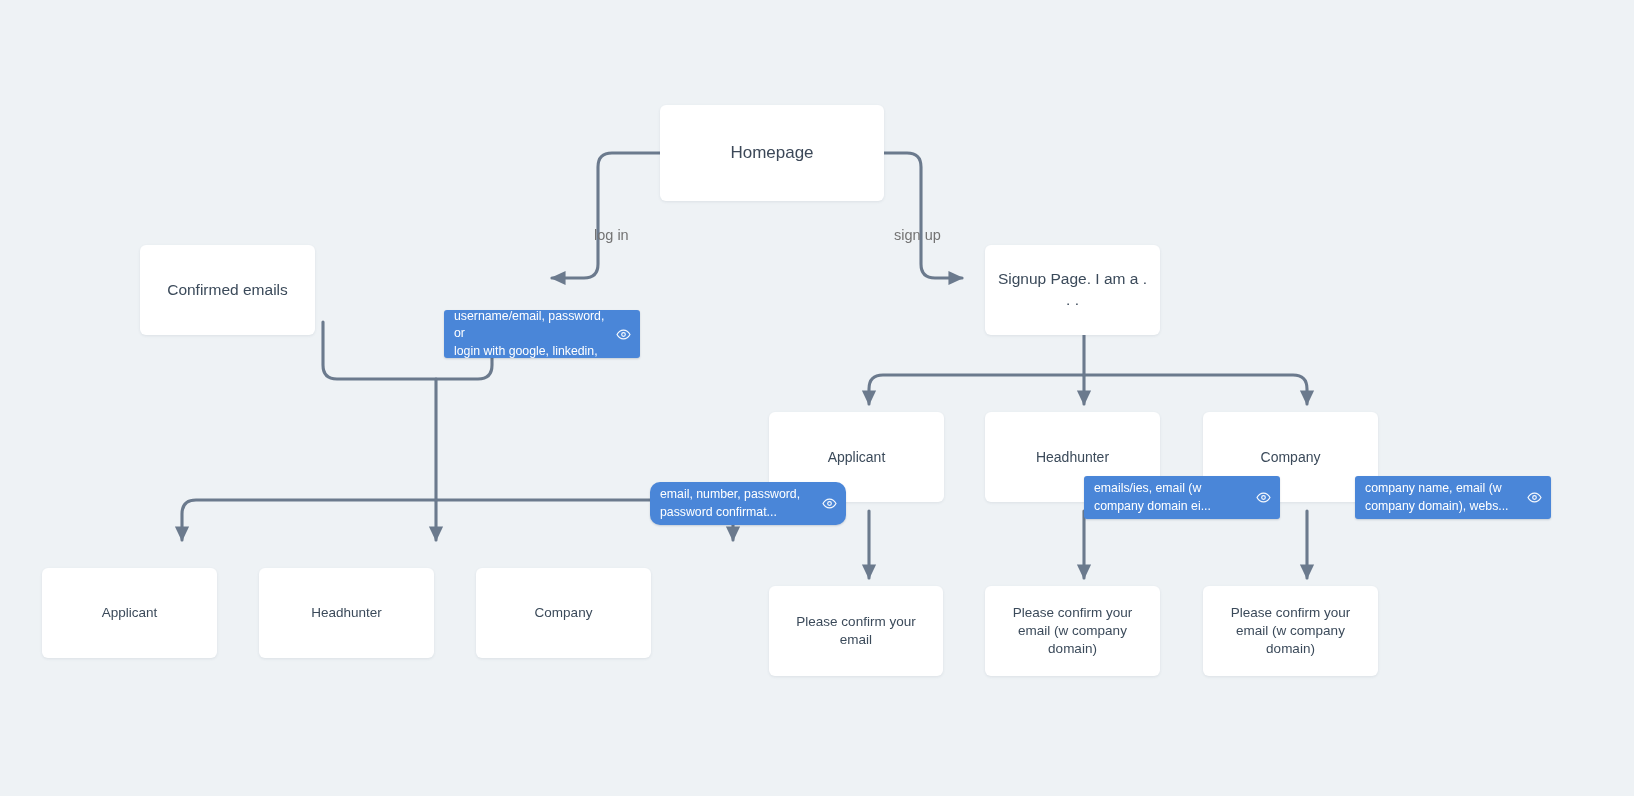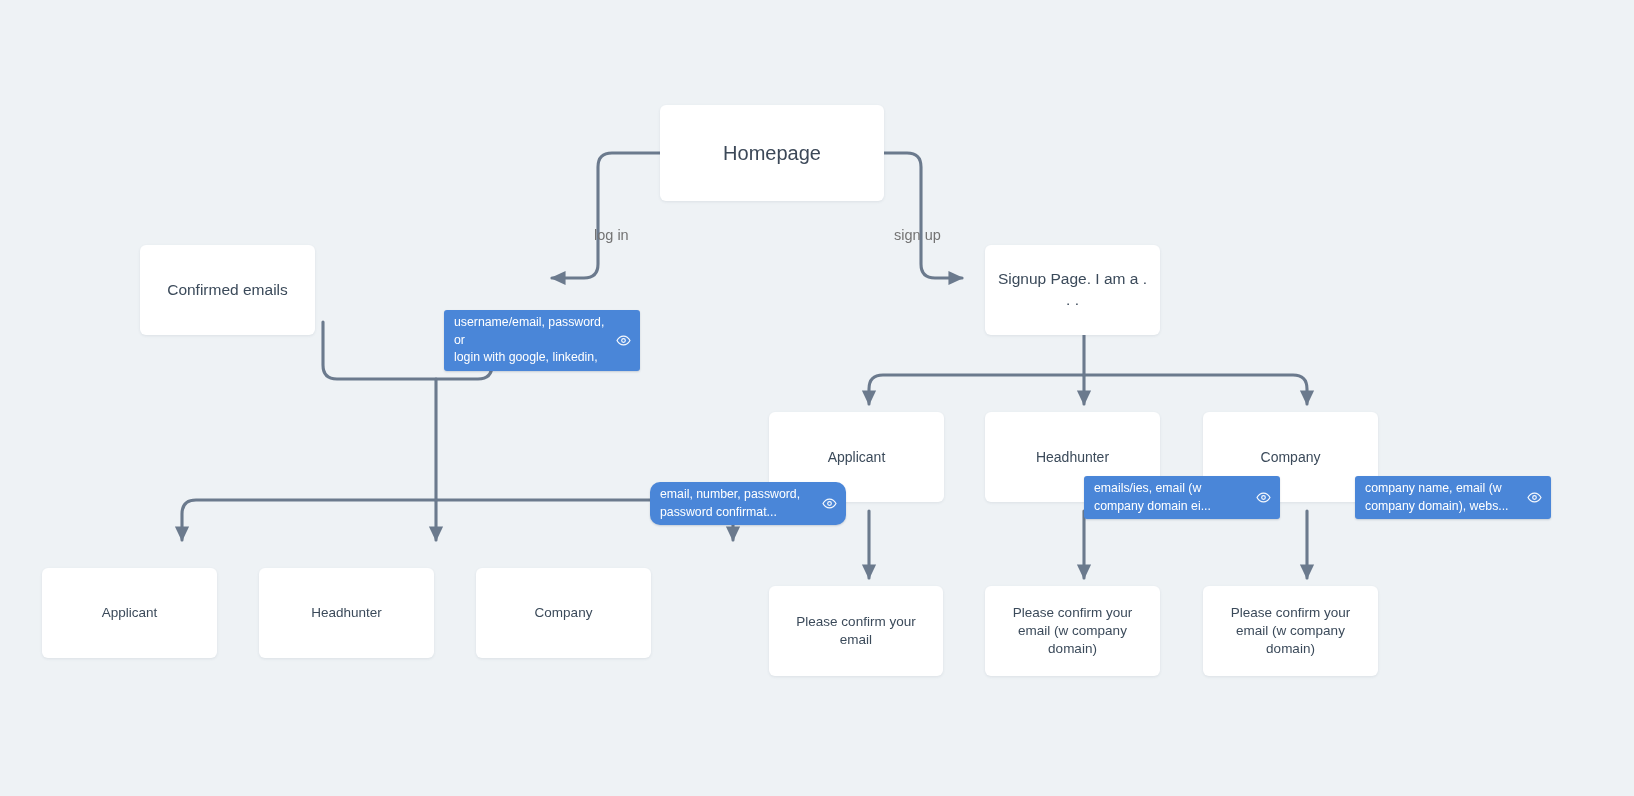--- a/index.html
+++ b/index.html
@@ -39,21 +39,21 @@
     box-sizing: border-box;
     text-align: center;
     color: #3b4a5a;
   }
   .node .node-label {
     display: block;
     padding: 0 10px;
     line-height: 1.35;
   }
   .node.root {
-    font-size: 20px;
+    font-size: 17px;
     color: #3c4858;
   }
   .node.lvl2 { font-size: 15.5px; }
   .node.lvl3 { font-size: 14px; }
   .node.leaf { font-size: 13.5px; }
 
   .edge-label {
     position: absolute;
     font-size: 14.5px;
     color: #737373;
@@ -172,21 +172,21 @@
     <span class="node-label">Please confirm your email (w company domain)</span>
   </div>
 
   <div class="edge-label" style="left:594px; top:227px;">
     <span>log in</span>
   </div>
   <div class="edge-label" style="left:894px; top:227px;">
     <span>sign up</span>
   </div>
 
-  <div class="tooltip" style="left:444px; top:310px; width:196px; height:61px;">
+  <div class="tooltip" style="left:444px; top:310px; width:196px; height:48px;">
     <span class="tip-text">username/email, password, or
 login with google, linkedin,</span>
     <span class="eye-icon">
       <svg width="15" height="15" viewBox="0 0 24 24" fill="none" stroke="#ffffff" stroke-width="1.9" stroke-linecap="round" stroke-linejoin="round">
         <path d="M1.6 12s3.9-7 10.4-7 10.4 7 10.4 7-3.9 7-10.4 7S1.6 12 1.6 12z"></path>
         <circle cx="12" cy="12" r="2.9"></circle>
       </svg>
     </span>
   </div>
 

